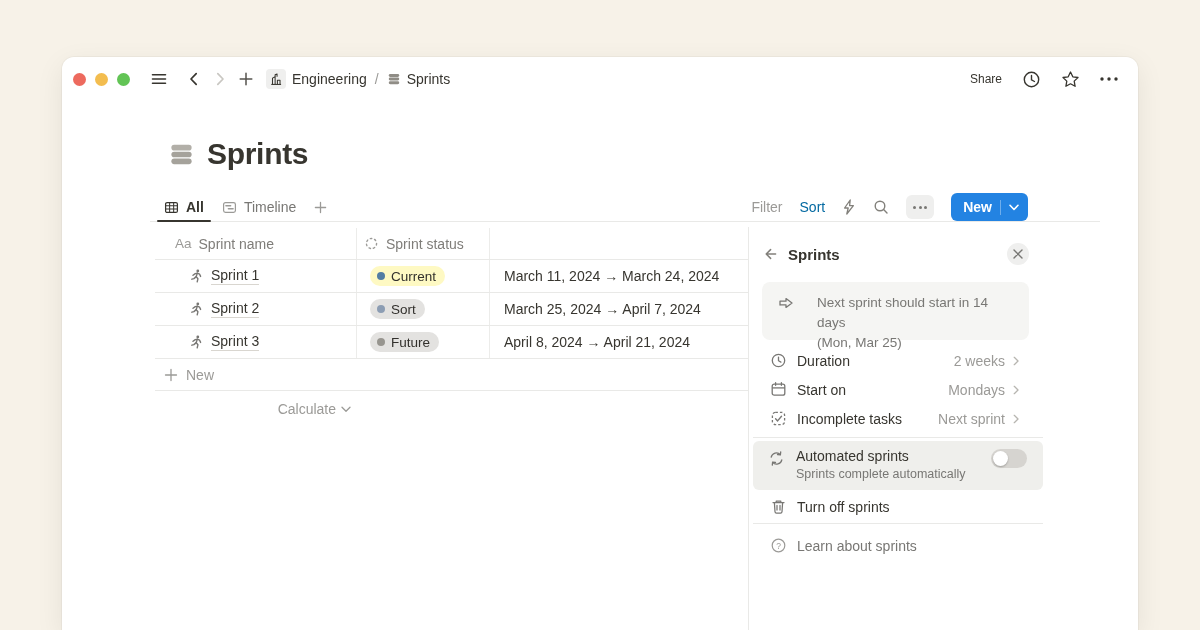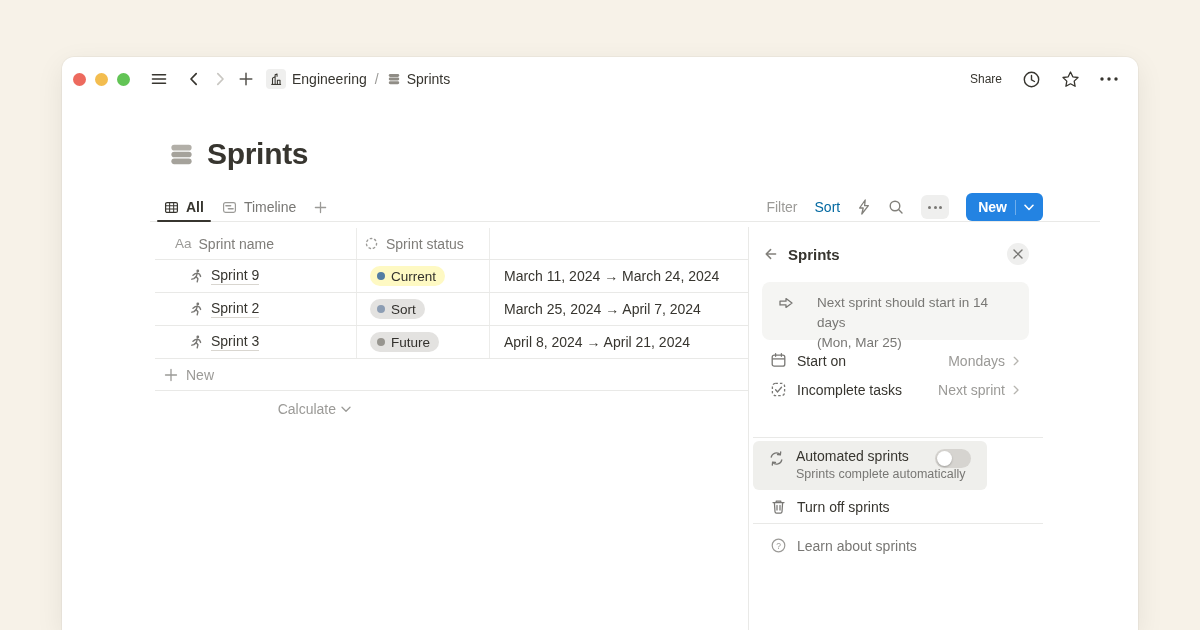--- a/index.html
+++ b/index.html
@@ -31,21 +31,21 @@
   .page-head{position:absolute; left:106px; top:80px; display:flex; align-items:center; gap:12px;}
   .page-head h1{font-size:30px; font-weight:700; letter-spacing:-.3px; color:#37352f;}
   
   .toolbar{position:absolute; left:88px; top:136px; width:950px; height:29px;
     border-bottom:1px solid #e9e9e7; display:flex; align-items:center; font-size:14px;}
   .tabs{display:flex; align-items:flex-end; height:100%; margin-left:5px;}
   .tab{display:flex; align-items:center; gap:7px; padding:0 9px; height:100%; position:relative; color:#787774; cursor:default;}
   .tab.active{color:#37352f; font-weight:600;}
   .tab.active::after{content:''; position:absolute; left:2px; right:2px; bottom:-1px; height:2px; background:#37352f; border-radius:1px;}
   .tab-add{padding:0 9px; color:#9b9a97; display:flex; align-items:center; height:100%;}
-  .controls{margin-left:auto; margin-right:57px; display:flex; align-items:center; gap:17px;}
+  .controls{margin-left:auto; margin-right:72px; display:flex; align-items:center; gap:17px;}
   .ctl-filter{color:#9b9a97;} .ctl-sort{color:#0369a1;}
   .more-btn{width:28px; height:24px; border-radius:6px; background:#efefee; display:flex; align-items:center; justify-content:center; gap:2.5px;}
   .more-btn i{width:3px; height:3px; border-radius:50%; background:#787774; display:block;}
   .new-btn{height:28px; border-radius:6px; background:#2383e2; color:#fff; display:flex; align-items:center; padding:0 9px 0 12px; gap:8px; font-weight:600;}
   .nb-sep{width:1px; height:15px; background:rgba(255,255,255,.35);}
   
   .tbl{position:absolute; left:93px; top:171px; width:593px; font-size:14px;}
   .trow,.thead{display:flex; align-items:center; border-bottom:1px solid #e9e9e7;}
   .thead{height:32px; color:#7f7d79;}
   .trow{height:33px;}
@@ -70,21 +70,21 @@
   .phead .ptitle{margin-left:10px; font-size:15px; font-weight:600;}
   .close-btn{margin-left:auto; width:22px; height:22px; border-radius:50%; background:#efefee; display:flex; align-items:center; justify-content:center;}
   .notice{position:absolute; left:700px; top:225px; width:267px; height:58px; background:#f5f5f3; border-radius:8px;
     display:flex; padding:11px 12px 0 15px; gap:22px; color:#787774; font-size:13.5px; line-height:20px;}
   .settings{position:absolute; left:700px; top:289px; width:261px;}
   .srow{display:flex; align-items:center; height:29px; gap:10px; font-size:14px; color:#37352f;}
   .srow .sicon{margin-left:8px; display:flex;}
   .sval{margin-left:auto; color:#9b9a97; display:flex; align-items:center; gap:4px;}
   .sep{position:absolute; left:691px; width:290px; height:1px; background:#e9e9e7;}
   .sep1{top:380px;} .sep2{top:466px;}
-  .auto-block{position:absolute; left:691px; top:384px; width:234px; height:49px; background:#efefec; border-radius:6px;}
+  .auto-block{position:absolute; left:691px; top:384px; width:290px; height:49px; background:#efefec; border-radius:6px;}
   .auto-icon{position:absolute; left:15px; top:9px;}
   .auto-title{position:absolute; left:43px; top:7px; font-size:14px; color:#37352f;}
   .auto-desc{position:absolute; left:43px; top:26px; font-size:12.5px; color:#787774;}
   .toggle{position:absolute; right:16px; top:8px; width:36px; height:19px; border-radius:10px; background:#d6d4d0;}
   .knob{position:absolute; left:2px; top:2px; width:15px; height:15px; border-radius:50%; background:#fff; box-shadow:0 1px 2px rgba(0,0,0,.25);}
   .turnoff{position:absolute; left:700px; top:433px; width:261px; height:33px; display:flex; align-items:center; gap:10px; font-size:14px; color:#37352f;}
   .turnoff .sicon{margin-left:8px; display:flex;}
   .learn{position:absolute; left:700px; top:474px; width:261px; height:29px; display:flex; align-items:center; gap:10px; font-size:14px; color:#787774;}
   .learn .sicon{margin-left:8px; display:flex;}
   svg{display:block;}
@@ -258,21 +258,21 @@
         <span>
           <svg width="16" height="16" viewBox="0 0 16 16">
               <g fill="none" stroke="#787774" stroke-width="1.4" stroke-linecap="round" stroke-linejoin="round">
                 <circle cx="9.8" cy="2.9" r="1.4" fill="#787774" stroke="none"></circle>
                 <path d="M9.3 5.2 8.2 8.6l1.7 2.2-.7 3"></path>
                 <path d="M8.2 8.6 5.9 10.6 3.9 11.2"></path>
                 <path d="M5 7.3 7.3 5.6 9.3 5.2l2.3 1 1 2.2"></path>
               </g>
             </svg>
         </span>
-        <span class="rowname">Sprint 9</span>
+        <span class="rowname">Sprint 1</span>
       </div>
       <div class="col2 br c2">
         <span class="pill pill-blue">
             <span class="dot dot-current"></span>
             <span>Current</span>
           </span>
       </div>
       <div class="col3 c3">March 11, 2024 → March 24, 2024</div>
     </div>
 
@@ -361,20 +361,35 @@
           <path d="M3 11V7.2h6V4.6L15 9l-6 4.4v-2.6H3z" stroke="#787774" stroke-width="1.3" fill="none" stroke-linejoin="round"></path>
         </svg>
     </span>
     <span>
       <span>Next sprint should start in 14 days</span><br>
       <span>(Mon, Mar 25)</span>
     </span>
   </div>
 
   <div class="settings">
+    <div class="srow">
+      <span class="sicon">
+        <svg width="17" height="17" viewBox="0 0 17 17">
+            <circle cx="8.5" cy="8.5" r="6.2" stroke="#787774" stroke-width="1.3" fill="none"></circle>
+            <path d="M8.5 5.1v3.6l2.4 1.4" stroke="#787774" stroke-width="1.3" fill="none" stroke-linecap="round"></path>
+          </svg>
+      </span>
+      <span>Duration</span>
+      <span class="sval">
+          <span>2 weeks</span>
+        <svg width="14" height="14" viewBox="0 0 16 16">
+            <path d="M6 3.8 10.3 8 6 12.2" stroke="#b7b5b0" stroke-width="1.5" fill="none" stroke-linecap="round" stroke-linejoin="round"></path>
+          </svg>
+      </span>
+    </div>
     <div class="srow">
       <span class="sicon">
         <svg width="17" height="17" viewBox="0 0 17 17">
             <rect x="2.2" y="3.2" width="12.6" height="11" rx="2" stroke="#787774" stroke-width="1.3" fill="none"></rect>
             <path d="M2.2 6.9h12.6" stroke="#787774" stroke-width="1.3"></path>
             <path d="M5.6 1.7v2.6M11.4 1.7v2.6" stroke="#787774" stroke-width="1.3" stroke-linecap="round"></path>
           </svg>
       </span>
       <span>Start on</span>
       <span class="sval">

